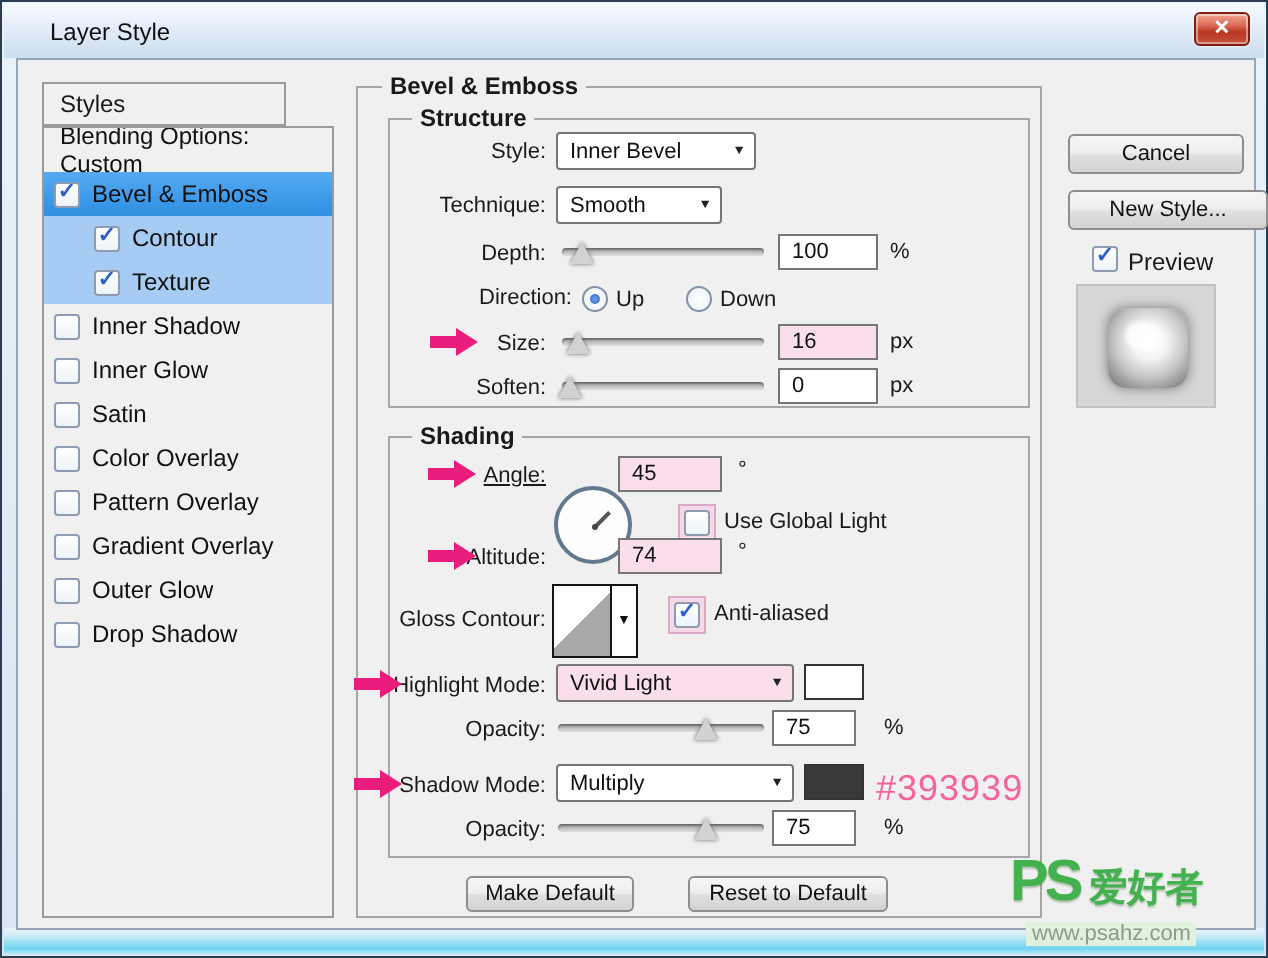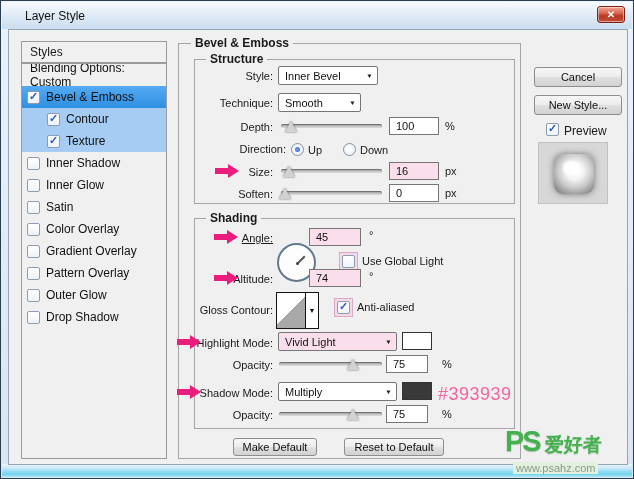--- a/index.html
+++ b/index.html
@@ -27,21 +27,21 @@
     position:absolute; left:1px; right:1px; bottom:1px; height:13px;
     background:linear-gradient(#eef3f8 0%,#cfeaf6 30%,#8edcf4 60%,#74d3ee 80%,#b6e8f5 100%);
   }
   .client {
     position:absolute; left:7px; top:28px; width:620px; height:436px;
     background:#f0f0f0; border:1px solid #96a6ba;
   }
 
   
   .side-header {
-    position:absolute; left:20px; top:40px; width:146px; height:22px;
+    position:absolute; left:20px; top:40px; width:122px; height:22px;
     border:1px solid #9b9b9b; font-size:12px; color:#1a1a1a;
     line-height:20px; padding-left:8px; background:#f0f0f0; z-index:2;
   }
   .side-list {
     position:absolute; left:20px; top:62px; width:146px; height:396px;
     border:1px solid #9b9b9b; background:#f0f0f0; z-index:2; overflow:hidden;
   }
   .srow { height:22px; display:flex; align-items:center; font-size:12px; color:#111; padding-left:5px; cursor:pointer; }
   .srow.first { padding-left:8px; }
   .srow.sel { background:linear-gradient(#55aaf2,#2f8fe2); }
@@ -179,25 +179,25 @@
     <div class="srow">
       <span class="cbx"></span>
       <span>Satin</span>
     </div>
     <div class="srow">
       <span class="cbx"></span>
       <span>Color Overlay</span>
     </div>
     <div class="srow">
       <span class="cbx"></span>
+      <span>Pattern Overlay</span>
+    </div>
+    <div class="srow">
+      <span class="cbx"></span>
       <span>Gradient Overlay</span>
-    </div>
-    <div class="srow">
-      <span class="cbx"></span>
-      <span>Pattern Overlay</span>
     </div>
     <div class="srow">
       <span class="cbx"></span>
       <span>Outer Glow</span>
     </div>
     <div class="srow">
       <span class="cbx"></span>
       <span>Drop Shadow</span>
     </div>
   </div>
@@ -329,21 +329,21 @@
     <div class="groove"></div>
     <div class="thumb" style="left:72%;"></div>
   </div>
   <div class="tinput" style="left:385px; top:404px; width:42px;">75</div>
   <span class="funit" style="left:441px; top:407px;">%</span>
 
   <button class="btn" style="left:232px; top:437px; width:84px; height:18px;">Make Default</button>
   <button class="btn" style="left:343px; top:437px; width:100px; height:18px;">Reset to Default</button>
 
   <button class="btn" style="left:533px; top:66px; width:88px; height:20px;">Cancel</button>
-  <button class="btn" style="left:533px; top:94px; width:88px; height:20px;">New Style...</button>
+  <button class="btn" style="left:533px; top:94px; width:100px; height:20px;">New Style...</button>
 
   <span class="cbx" style="position:absolute; left:545px; top:122px; z-index:3;"><span>✓</span></span>
   <span class="funit" style="left:563px; top:123px; font-size:12px;">Preview</span>
 
   <div class="preview-box">
     <div class="preview-blob"></div>
   </div>
 
   <div class="watermark">
     <div class="wm-row1">

